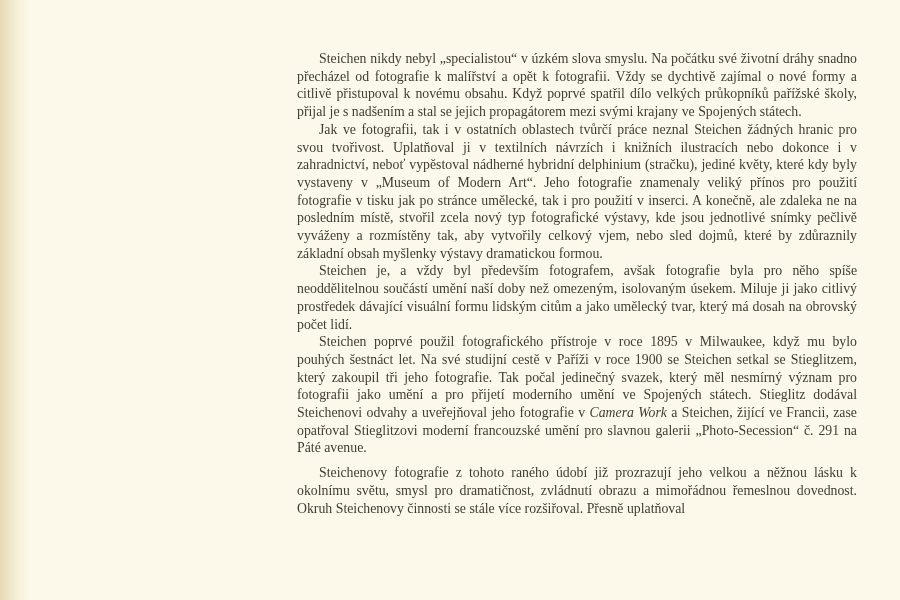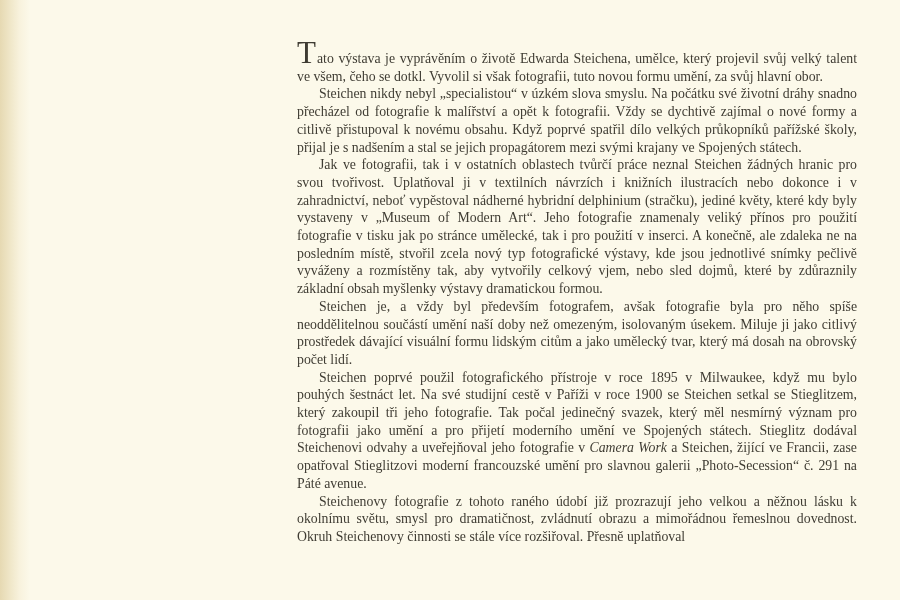--- a/index.html
+++ b/index.html
@@ -41,36 +41,36 @@
     text-align: justify;
   }
   .text-block p {
     margin: 0;
     text-indent: 22px;
   }
   .text-block p.first {
     text-indent: 0;
   }
   .text-block p.spaced {
+    margin-top: 7px;
   }
   .dropcap {
     font-size: 31px;
     line-height: 0;
     vertical-align: baseline;
     margin-right: 1px;
   }
   em {
   }
 </style>
 </head>
 <body>
 
 <div class="page">
   <div class="page-edge"></div>
   <div class="text-block">
-      <p class="first"><span class="dropcap">T</span><span>ato výstava je vyprávěním o životě Edwarda Steichena, umělce, který projevil svůj velký talent ve všem, čeho se dotkl. Vyvolil si však fotografii, tuto novou formu umění, za svůj hlavní obor.</span></p>
       <p><span>Steichen nikdy nebyl „specialistou“ v úzkém slova smyslu. Na počátku své životní dráhy snadno přecházel od fotografie k malířství a opět k fotografii. Vždy se dychtivě zajímal o nové formy a citlivě přistupoval k novému obsahu. Když poprvé spatřil dílo velkých průkopníků pařížské školy, přijal je s nadšením a stal se jejich propagátorem mezi svými krajany ve Spojených státech.</span></p>
       <p><span>Jak ve fotografii, tak i v ostatních oblastech tvůrčí práce neznal Steichen žádných hranic pro svou tvořivost. Uplatňoval ji v textilních návrzích i knižních ilustracích nebo dokonce i v zahradnictví, neboť vypěstoval nádherné hybridní delphinium (stračku), jediné květy, které kdy byly vystaveny v „Museum of Modern Art“. Jeho fotografie znamenaly veliký přínos pro použití fotografie v tisku jak po stránce umělecké, tak i pro použití v inserci. A konečně, ale zdaleka ne na posledním místě, stvořil zcela nový typ fotografické výstavy, kde jsou jednotlivé snímky pečlivě vyváženy a rozmístěny tak, aby vytvořily celkový vjem, nebo sled dojmů, které by zdůraznily základní obsah myšlenky výstavy dramatickou formou.</span></p>
       <p><span>Steichen je, a vždy byl především fotografem, avšak fotografie byla pro něho spíše neoddělitelnou součástí umění naší doby než omezeným, isolovaným úsekem. Miluje ji jako citlivý prostředek dávající visuální formu lidským citům a jako umělecký tvar, který má dosah na obrovský počet lidí.</span></p>
       <p><span>Steichen poprvé použil fotografického přístroje v roce 1895 v Milwaukee, když mu bylo pouhých šestnáct let. Na své studijní cestě v Paříži v roce 1900 se Steichen setkal se Stieglitzem, který zakoupil tři jeho fotografie. Tak počal jedinečný svazek, který měl nesmírný význam pro fotografii jako umění a pro přijetí moderního umění ve Spojených státech. Stieglitz dodával Steichenovi odvahy a uveřejňoval jeho fotografie v </span><em>Camera Work</em><span> a Steichen, žijící ve Francii, zase opatřoval Stieglitzovi moderní francouzské umění pro slavnou galerii „Photo-Secession“ č. 291 na Páté avenue.</span></p>
       <p class="spaced"><span>Steichenovy fotografie z tohoto raného údobí již prozrazují jeho velkou a něžnou lásku k okolnímu světu, smysl pro dramatičnost, zvládnutí obrazu a mimořádnou řemeslnou dovednost. Okruh Steichenovy činnosti se stále více rozšiřoval. Přesně uplatňoval</span></p>
     </div>
 </div>
 
 </body></html>

